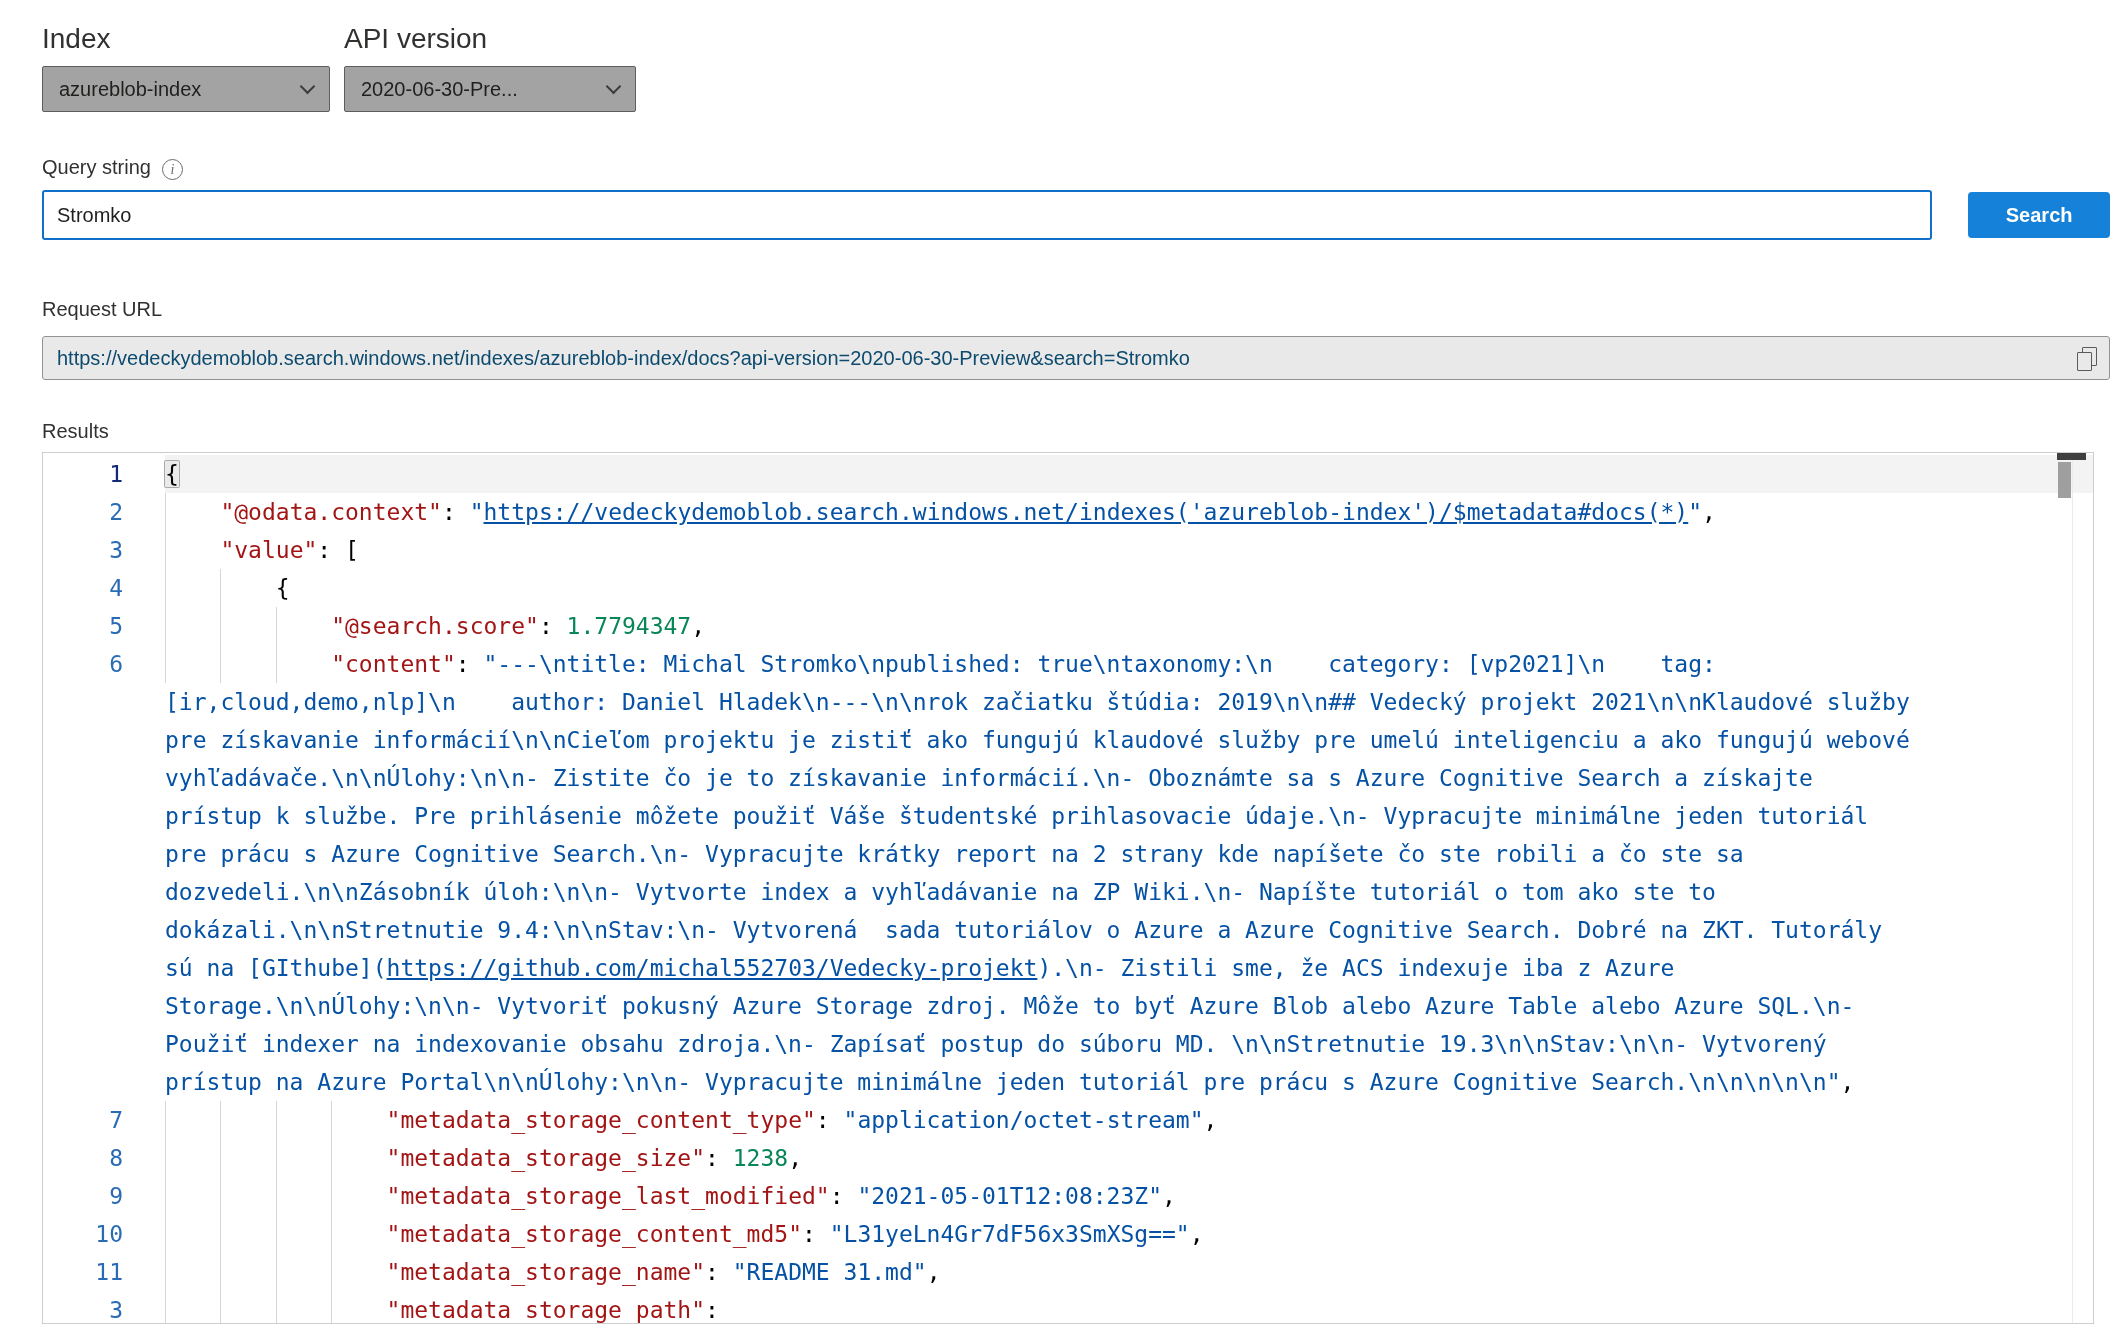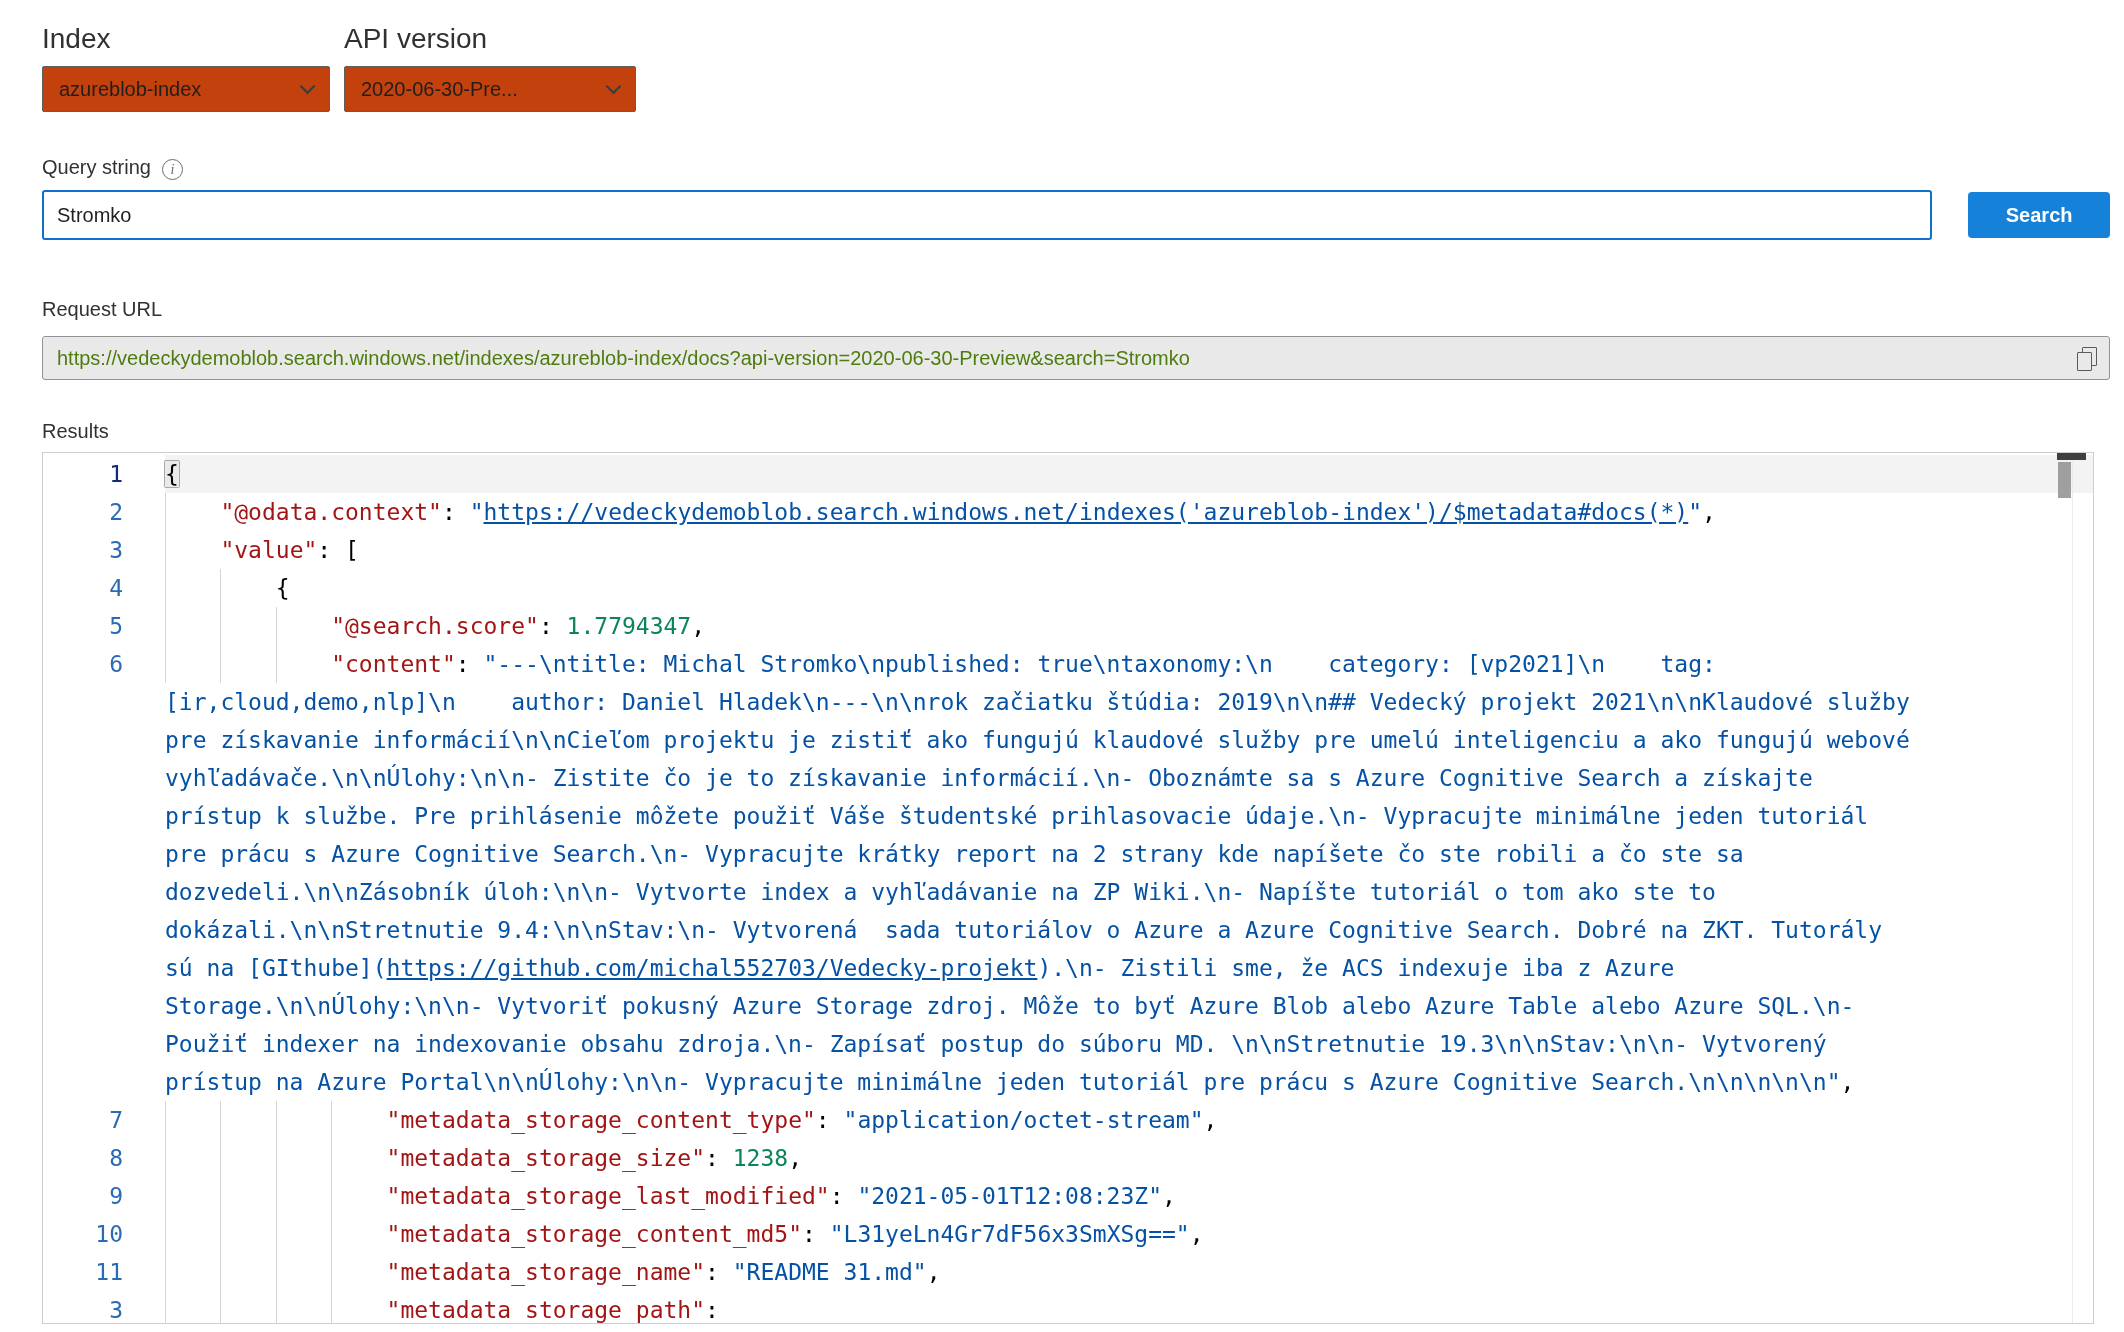--- a/index.html
+++ b/index.html
@@ -6,21 +6,21 @@
   html,body { margin:0; padding:0; }
   body {
     width:2124px; height:1332px; overflow:hidden; background:#ffffff;
     font-family:"Liberation Sans", sans-serif; color:#323130;
   }
   .page { padding:26px 14px 0 42px; }
 
   .field-label { font-size:28px; line-height:26px; margin-bottom:14px; color:#323130; }
   .filters { display:flex; gap:14px; }
   .dropdown {
-    height:46px; border:1px solid #605e5c; border-radius:2px; background:#c2410c;
+    height:46px; border:1px solid #605e5c; border-radius:2px; background:#a3a3a3;
     display:flex; align-items:center; justify-content:space-between;
     padding:0 16px 0 16px; font-size:20px; color:#201f1e; cursor:pointer;gap:47px;
   }
   .dd-index { width:288px; }
   .dd-api { width:292px; }
   .chev {
     width:11px; height:11px; border-right:2px solid #3b3b3b; border-bottom:2px solid #3b3b3b;
     transform:rotate(45deg); margin-top:-6px; flex:none;
   }
 
@@ -44,21 +44,21 @@
     font-size:20px; font-weight:bold; cursor:pointer;
   }
 
   .requrl-label { margin-top:56px; font-size:20px; line-height:26px; }
   .requrl-box {
     margin-top:14px; width:2068px; height:44px; background:#e9e9e9;
     border:1px solid #929292; border-radius:3px; display:flex; align-items:center;
   }
   .requrl-input {
     flex:1; height:100%; background:transparent; border:none; outline:none;
-    font-family:"Liberation Sans", sans-serif; font-size:20px; color:#4d7c0f; padding:16px 14px;
+    font-family:"Liberation Sans", sans-serif; font-size:20px; color:#0c4a6e; padding:16px 14px;
   }
   .copy-btn { width:46px; height:100%; background:transparent; border:none; display:flex; align-items:center; justify-content:center; cursor:pointer; }
   .copy-icon { position:relative; width:19px; height:23px; }
   .copy-icon::before {
     content:''; position:absolute; left:5px; top:0; width:13px; height:17px;
     border:1.5px solid #5a5a5a; border-radius:1px; background:#e9e9e9;
   }
   .copy-icon::after {
     content:''; position:absolute; left:0; top:5px; width:13px; height:17px;
     border:1.5px solid #5a5a5a; border-radius:1px; background:#e9e9e9;

